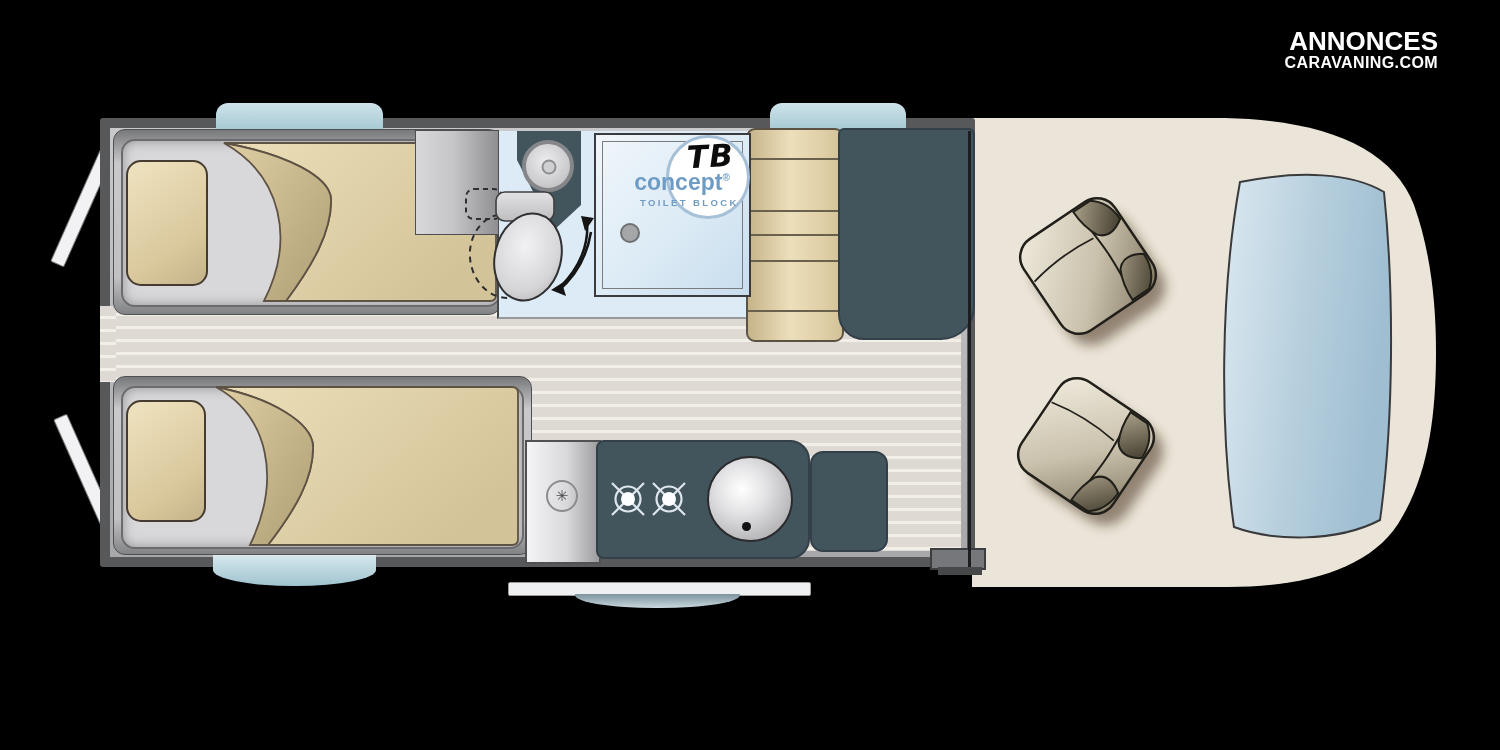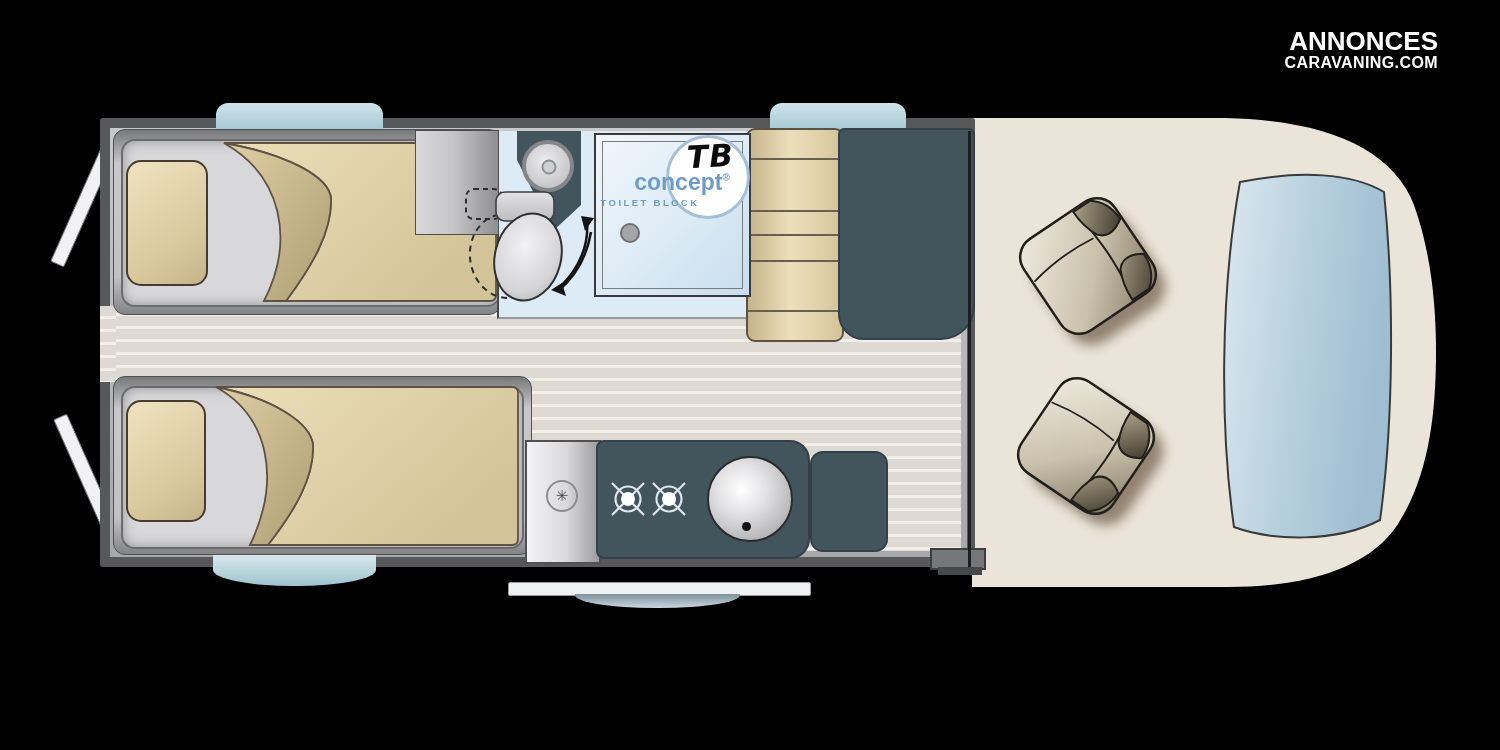--- a/index.html
+++ b/index.html
@@ -44,21 +44,21 @@
             border-left:2px solid #47484a;border-bottom:2px solid #97989a;}
   .shower{left:594px;top:133px;width:153px;height:160px;z-index:6;border:2.5px solid #3b3b3d;
             background:linear-gradient(135deg,#f1f6fb 0%,#dcebf5 55%,#c8ddee 100%);}
   .shower-inner{left:6px;top:6px;right:6px;bottom:6px;border:1.5px solid #7b7c7e;}
   .shower-drain{left:620px;top:223px;width:16px;height:16px;border-radius:50%;background:#a5a6a8;border:2px solid #6f7072;z-index:6;}
   .tb-badge{left:666px;top:135px;width:78px;height:78px;border-radius:50%;background:#fff;border:3px solid #a6c0d8;z-index:6;}
   .tb-initials{left:687px;top:138px;z-index:7;font-weight:900;font-style:italic;font-size:31px;color:#0c0c0c;
             font-family:"DejaVu Sans",sans-serif;transform:rotate(-3deg);letter-spacing:1px;}
   .tb-brand{left:620px;top:169px;width:124px;text-align:center;z-index:7;font-size:23px;font-weight:700;color:#6f9cc5;}
   .tb-brand sup{font-size:10px;}
-  .tb-sub{left:588px;top:197px;width:124px;text-align:center;z-index:7;font-size:9.5px;font-weight:700;
+  .tb-sub{left:640px;top:197px;width:124px;z-index:7;font-size:9.5px;font-weight:700;
             letter-spacing:2.4px;color:#6f9cc5;}
   
   .bench{left:746px;top:128px;width:94px;height:210px;z-index:5;border:2px solid #5c5243;border-radius:9px;
          background:linear-gradient(90deg,#c6b489 0%,#ecdfbb 45%,#dfcfa6 80%,#d3c298 100%);}
   .bench-line{position:absolute;left:0;width:100%;height:2px;background:#6a604e;}
   .table{left:838px;top:128px;width:133px;height:208px;background:#42545c;border:2px solid #334049;
          border-radius:6px 6px 34px 26px;z-index:5;}
   
   .k-cabinet{left:525px;top:440px;width:72px;height:120px;z-index:5;border:2px solid #515153;
          background:linear-gradient(90deg,#f4f4f6,#d9d9db 55%,#9c9c9e);}

